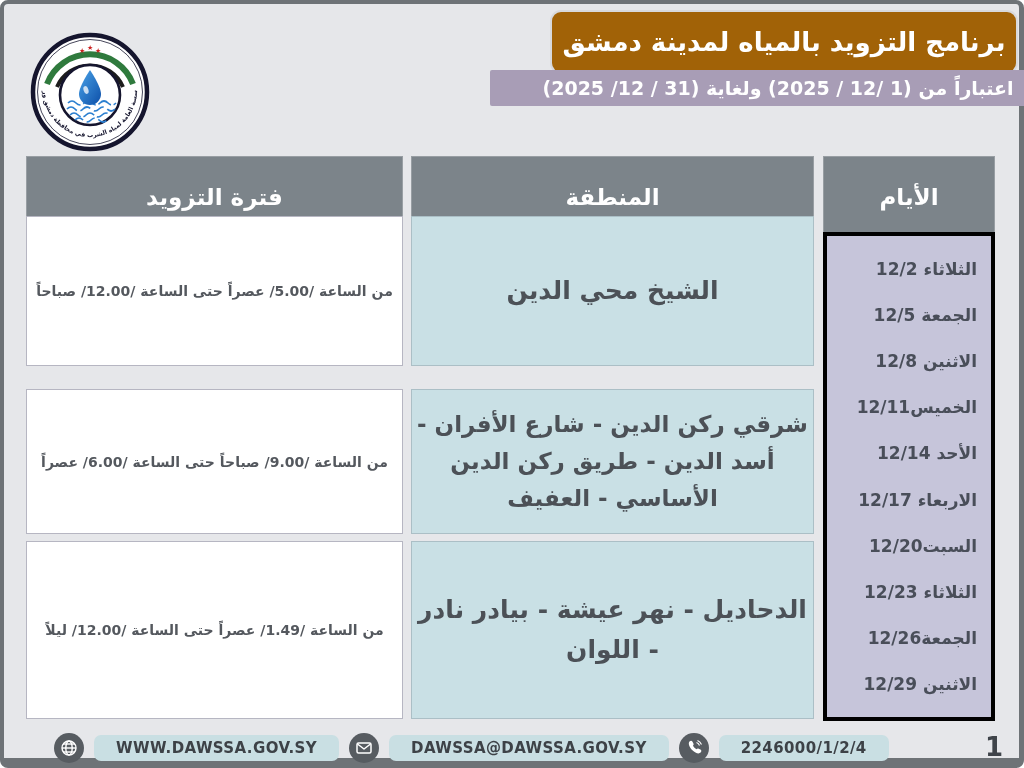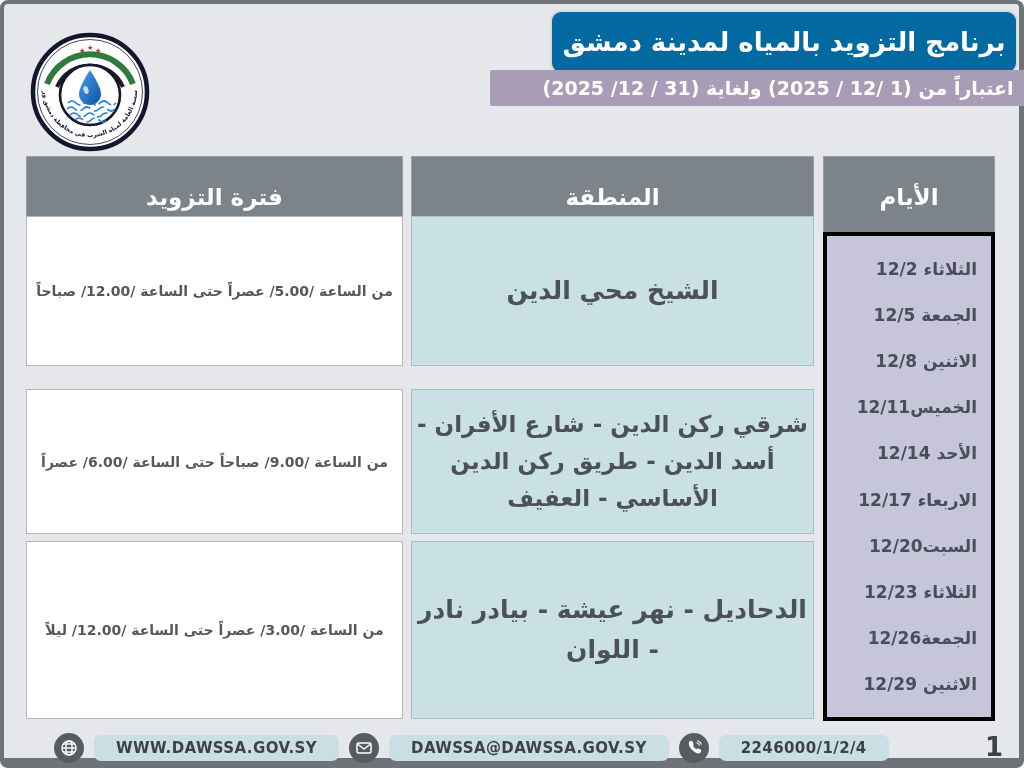--- a/index.html
+++ b/index.html
@@ -9,21 +9,21 @@
     position:absolute; inset:0; background:#e6e7ea;
     border-top:4px solid #6e7377; border-left:4px solid #6e7377;
     border-right:5px solid #6e7377; border-bottom:10px solid #6e7377;
     border-radius:8px;
   }
   .abs { position:absolute; }
 
   
   .title-box {
     left:548px; top:8px; width:464px; height:60px;
-    background:#0369a1; border-radius:9px;
+    background:#a16207; border-radius:9px;
     display:flex; align-items:center; justify-content:center;
     color:#fff; font-size:26px; font-weight:bold; direction:rtl; white-space:nowrap;
     box-shadow:0 0 0 2px #d8d9dc;
   }
   .subtitle-bar {
     left:486px; top:66px; width:576px; height:36px;
     background:#a89db6; border-radius:2px;
     display:flex; align-items:center; justify-content:center;
     color:#fff; font-size:19px; font-weight:bold; direction:rtl; white-space:nowrap;
   }
@@ -129,21 +129,21 @@
 
   <div class="abs title-box">برنامج التزويد بالمياه لمدينة دمشق</div>
   <div class="abs subtitle-bar">اعتباراً من (1 /12 / 2025) ولغاية (31 / 12/ 2025)</div>
 
   <div class="abs th th-period">فترة التزويد</div>
   <div class="abs th th-region">المنطقة</div>
   <div class="abs th th-days">الأيام</div>
 
   <div class="abs cell-period r1">من الساعة /5.00/ عصراً حتى الساعة /12.00/ صباحاً</div>
   <div class="abs cell-period r2">من الساعة /9.00/ صباحاً حتى الساعة /6.00/ عصراً</div>
-  <div class="abs cell-period r3">من الساعة /3.00/ عصراً حتى الساعة /12.00/ ليلاً</div>
+  <div class="abs cell-period r3">من الساعة /1.49/ عصراً حتى الساعة /12.00/ ليلاً</div>
 
   <div class="abs cell-region r1">الشيخ محي الدين</div>
   <div class="abs cell-region r2">شرقي ركن الدين - شارع الأفران - أسد الدين - طريق ركن الدين الأساسي - العفيف</div>
   <div class="abs cell-region r3">الدحاديل - نهر عيشة - بيادر نادر - اللوان</div>
 
   <div class="abs cell-days">
     <div class="day-line">الثلاثاء 12/2</div>
     <div class="day-line">الجمعة 12/5</div>
     <div class="day-line">الاثنين 12/8</div>
     <div class="day-line">الخميس12/11</div>

